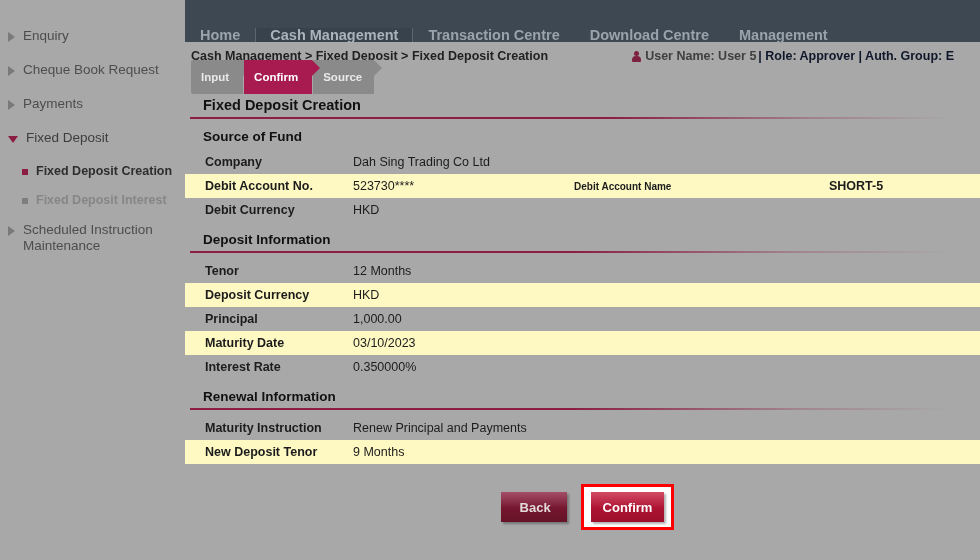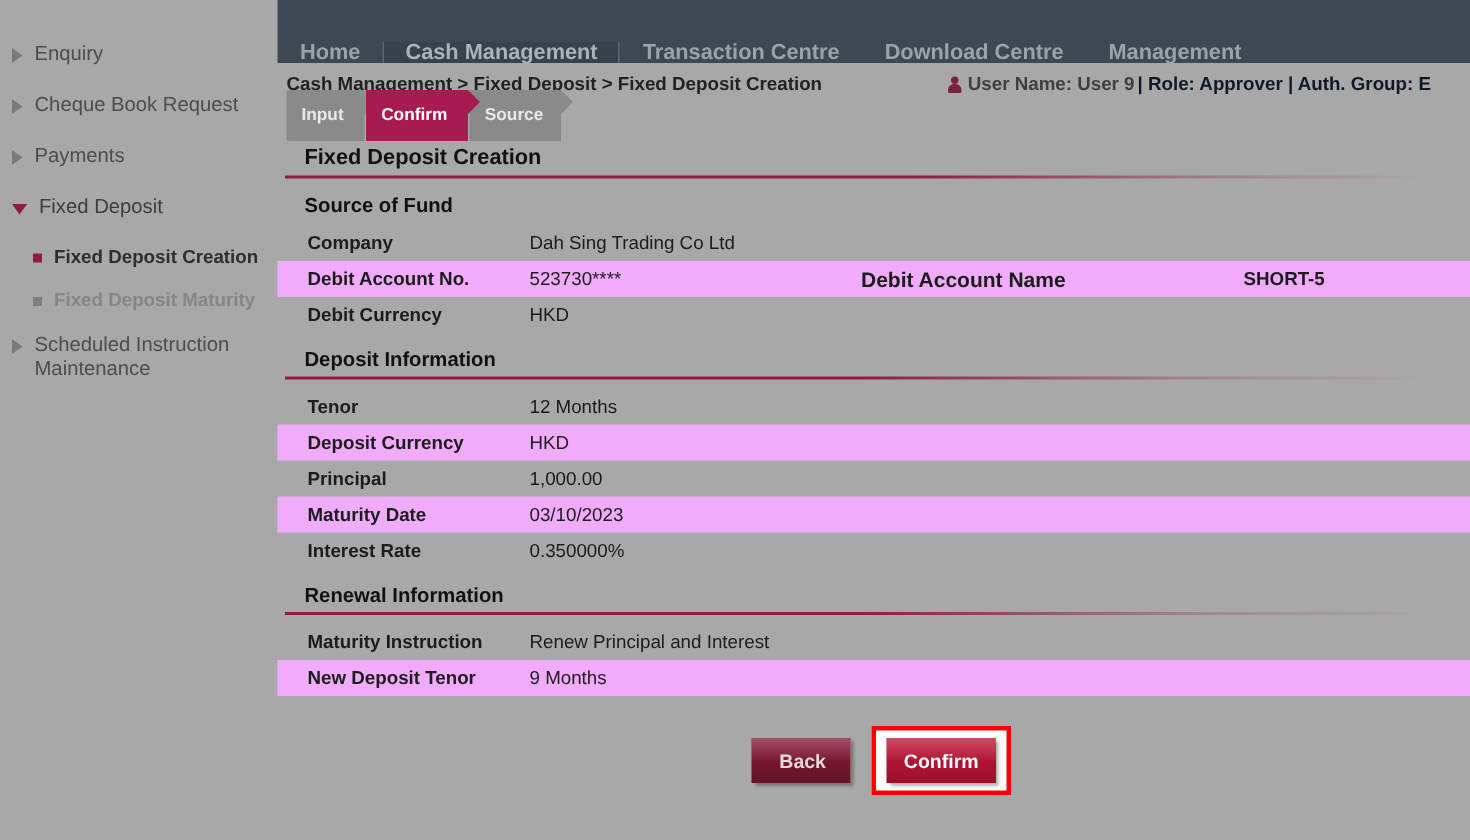--- a/index.html
+++ b/index.html
@@ -240,40 +240,40 @@
   
   .rows { margin-top: 6px; }
   .drow {
     display: flex;
     align-items: center;
     height: 24px;
     padding-left: 6px;
     box-sizing: border-box;
     gap: 16px;
   }
-  .drow.alt { background: #f0abfc; }
+  .drow.alt { background: #fef9c3; }
   .cell-label {
     width: 146px;
     font-size: 12.5px;
     font-weight: bold;
     color: #1c1c1c;
     padding-left: 14px;
     box-sizing: border-box;
     flex: 0 0 auto;
   }
   .cell-value {
     width: 205px;
     font-size: 12.5px;
     color: #1c1c1c;
     flex: 0 0 auto;
   }
   .drow.alt .cell-value { font-weight: normal; }
   .cell-label2 {
     width: 239px;
-    font-size: 14px;
+    font-size: 10px;
     font-weight: bold;
     color: #1c1c1c;
     flex: 0 0 auto;
   }
   .cell-value2 {
     font-size: 12.5px;
     font-weight: bold;
     color: #1c1c1c;
     flex: 1 1 auto;
   }
@@ -354,21 +354,21 @@
     <span class="lbl">Fixed Deposit</span>
   </div>
 
   <div class="nav-sub">
     <span class="sq"></span>
     <span class="lbl">Fixed Deposit Creation</span>
   </div>
 
   <div class="nav-sub disabled">
     <span class="sq"></span>
-    <span class="lbl">Fixed Deposit Maturity</span>
+    <span class="lbl">Fixed Deposit Interest</span>
   </div>
 
   <div class="nav-top">
     <span class="tri"></span>
     <span class="lbl">Scheduled Instruction Maintenance</span>
   </div>
 
 </div>
 
 <div id="topnav">
@@ -388,21 +388,21 @@
     <span>Management</span>
   </div>
 </div>
 
 <div id="content">
 
   <div id="crumbrow">
     <div id="breadcrumb">Cash Management &gt; Fixed Deposit &gt; Fixed Deposit Creation</div>
     <div id="userinfo">
       <span class="user-icon"></span>
-      <span>User Name: User 9</span>
+      <span>User Name: User 5</span>
       <span id="role-text">| Role: Approver | Auth. Group: E</span>
     </div>
   </div>
 
   <div id="steps">
     <div class="step">
       <span>Input</span>
     </div>
     <div class="step active">
       <span>Confirm</span>
@@ -456,21 +456,21 @@
       <div class="cell-label">Interest Rate</div>
       <div class="cell-value">0.350000%</div>
     </div>
   </div>
 
   <div class="sec-title">Renewal Information</div>
   <div class="rule short"></div>
   <div class="rows">
     <div class="drow">
       <div class="cell-label">Maturity Instruction</div>
-      <div class="cell-value">Renew Principal and Interest</div>
+      <div class="cell-value">Renew Principal and Payments</div>
     </div>
     <div class="drow alt">
       <div class="cell-label">New Deposit Tenor</div>
       <div class="cell-value">9 Months</div>
     </div>
   </div>
 
   <div id="btnbar">
     <div class="btn btn-back">
       <span>Back</span>

